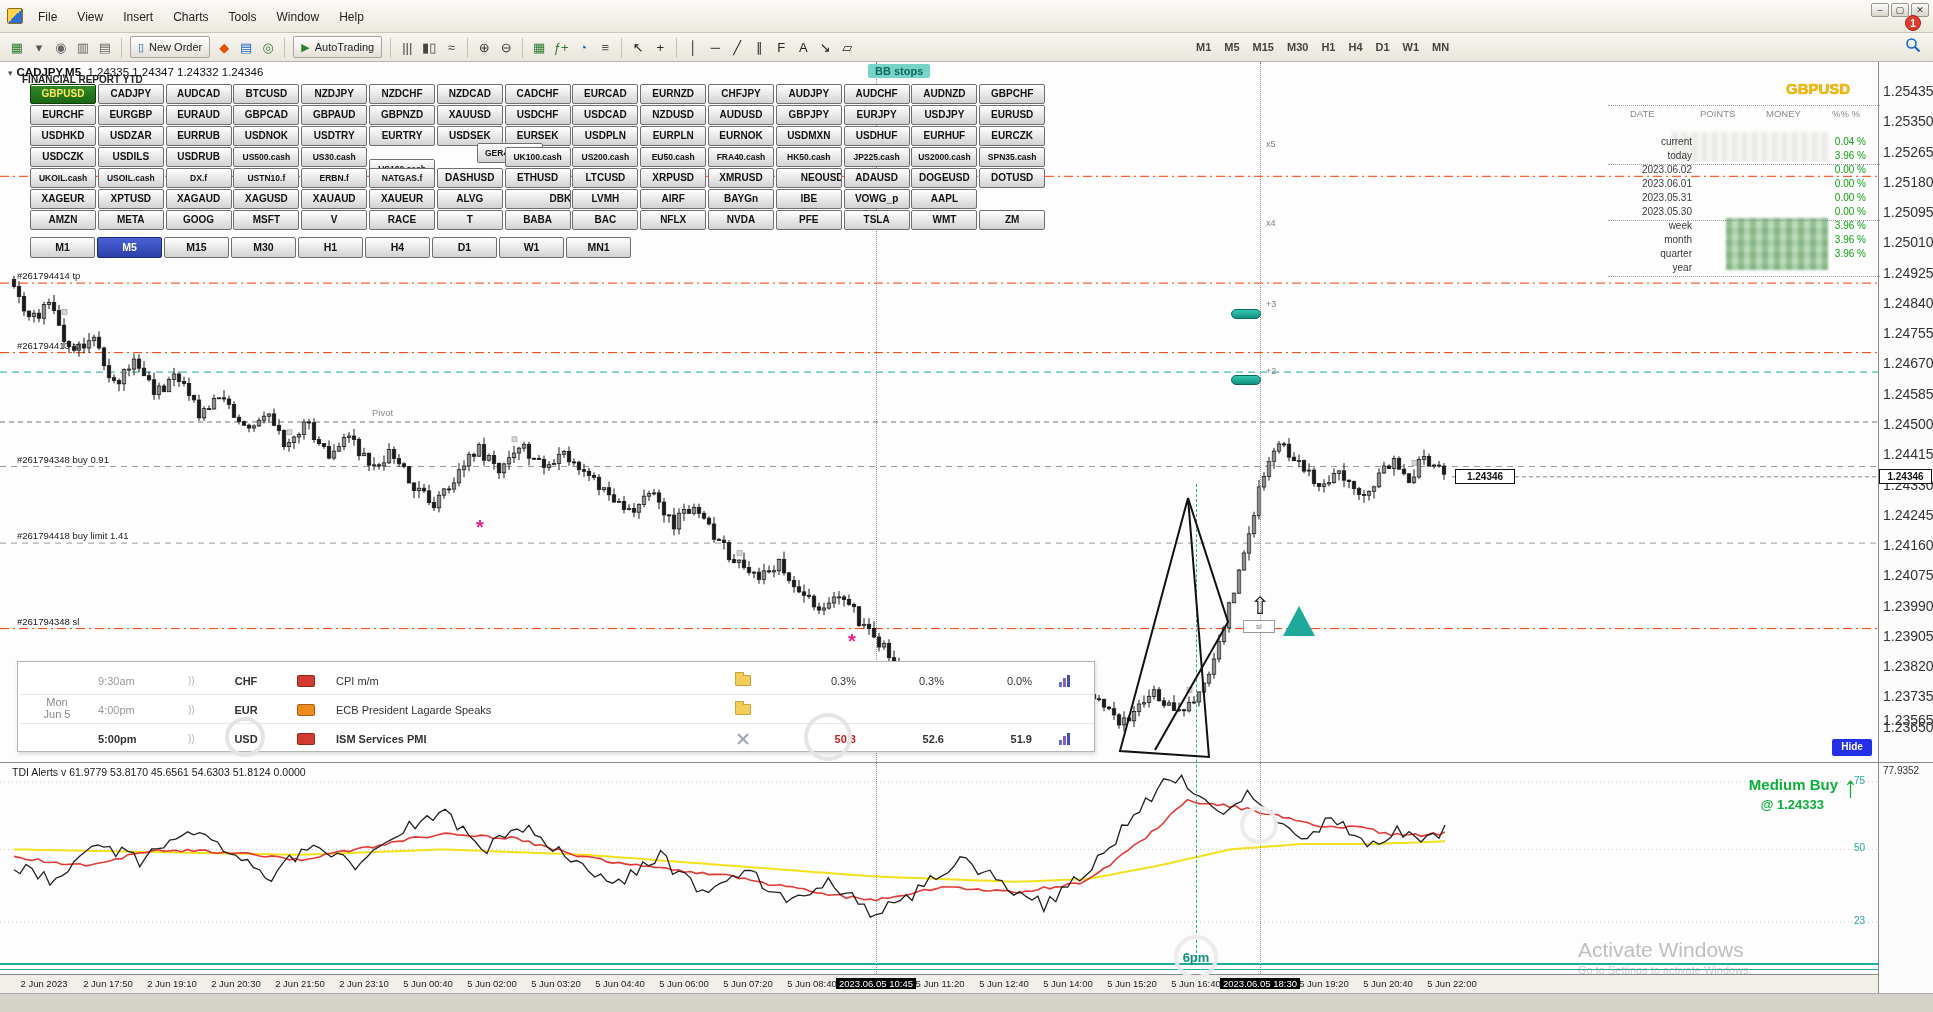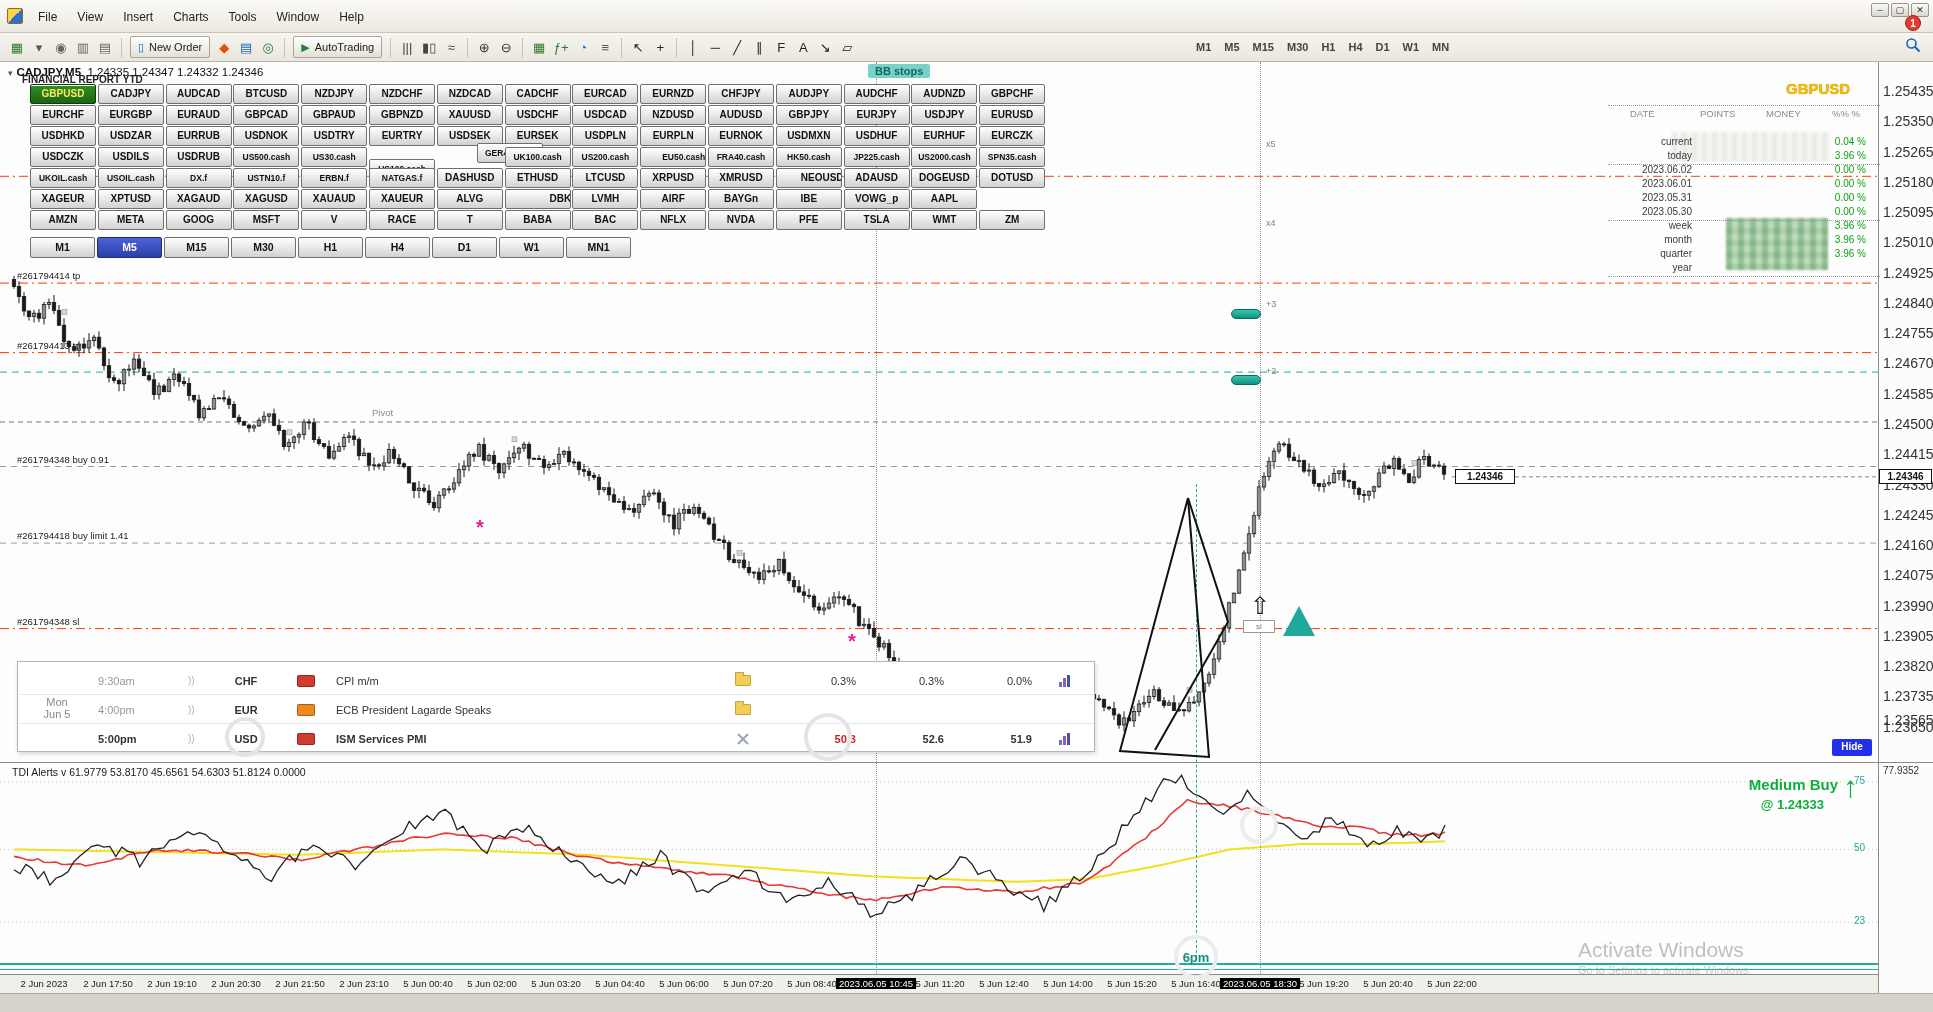--- a/index.html
+++ b/index.html
@@ -655,21 +655,21 @@
 <div class="sym" style="left: 979.2px; top: 126px;">EURCZK</div>
 <div class="sym" style="left: 30px; top: 147px;">USDCZK</div>
 <div class="sym" style="left: 97.8px; top: 147px;">USDILS</div>
 <div class="sym" style="left: 165.6px; top: 147px;">USDRUB</div>
 <div class="sym small" style="left: 233.4px; top: 147px;">US500.cash</div>
 <div class="sym small" style="left: 301.2px; top: 147px;">US30.cash</div>
 <div class="sym small" style="left: 369px; top: 159px;">US100.cash</div>
 <div class="sym small" style="left: 436.8px; top: 143px; margin-left: 40px;">GER40.cash</div>
 <div class="sym small" style="left: 504.6px; top: 147px;">UK100.cash</div>
 <div class="sym small" style="left: 572.4px; top: 147px;">US200.cash</div>
-<div class="sym small" style="left: 640.2px; top: 147px; text-align: right;">EU50.cash</div>
+<div class="sym small" style="left: 640.2px; top: 147px;">EU50.cash</div>
 <div class="sym small" style="left: 708px; top: 147px;">FRA40.cash</div>
 <div class="sym small" style="left: 775.8px; top: 147px;">HK50.cash</div>
 <div class="sym small" style="left: 843.6px; top: 147px;">JP225.cash</div>
 <div class="sym small" style="left: 911.4px; top: 147px;">US2000.cash</div>
 <div class="sym small" style="left: 979.2px; top: 147px;">SPN35.cash</div>
 <div class="sym small" style="left: 30px; top: 168px;">UKOIL.cash</div>
 <div class="sym small" style="left: 97.8px; top: 168px;">USOIL.cash</div>
 <div class="sym small" style="left: 165.6px; top: 168px;">DX.f</div>
 <div class="sym small" style="left: 233.4px; top: 168px;">USTN10.f</div>
 <div class="sym small" style="left: 301.2px; top: 168px;">ERBN.f</div>

